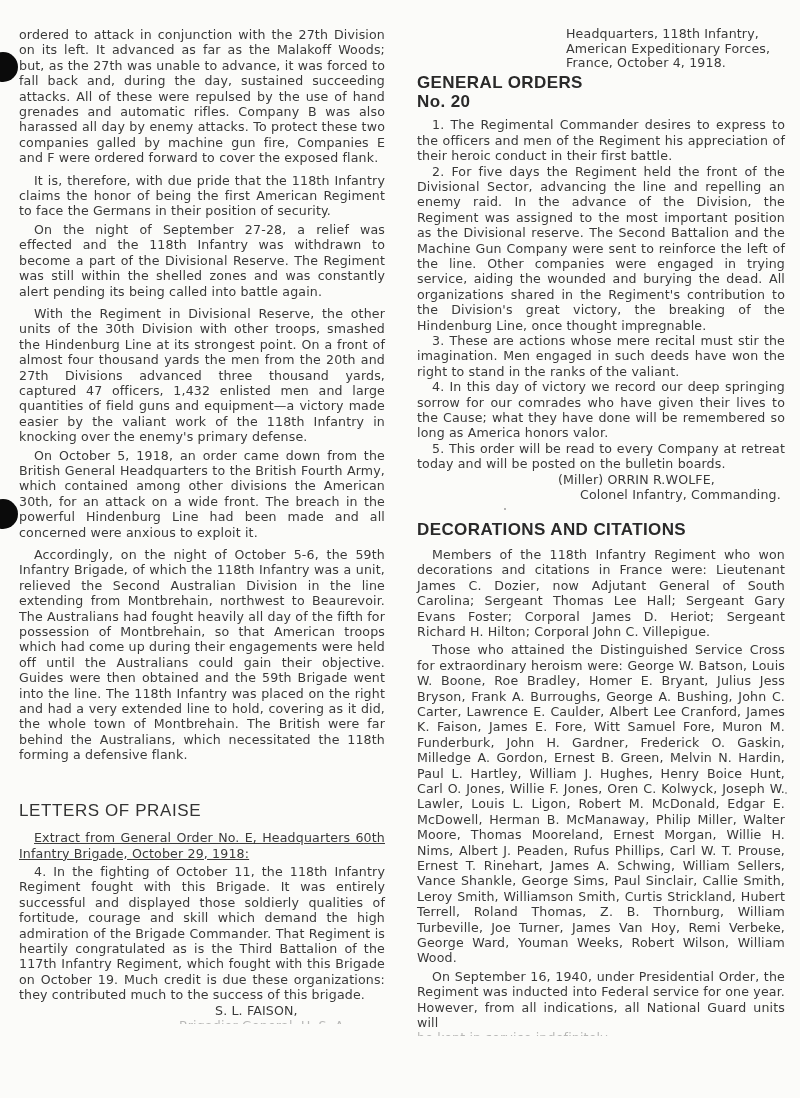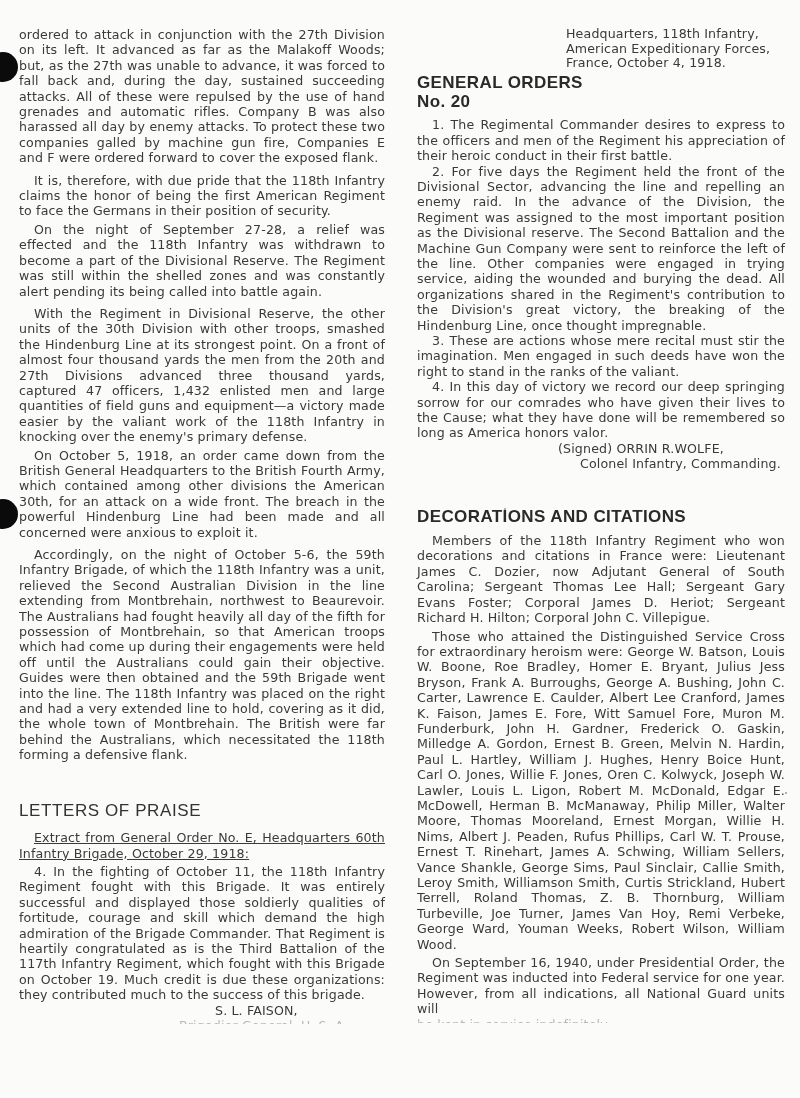--- a/index.html
+++ b/index.html
@@ -67,24 +67,25 @@
       <div>France, October 4, 1918.</div>
     </div>
 
     <h2 style="margin-top:4px;">GENERAL ORDERS</h2>
     <h2 style="margin-top:4px;">No. 20</h2>
 
     <p class="indent" style="margin-top:8px;">1. The Regimental Commander desires to express to the officers and men of the Regiment his appreciation of their heroic conduct in their first battle.</p>
     <p class="indent">2. For five days the Regiment held the front of the Divisional Sector, advancing the line and repelling an enemy raid.  In the advance of the Division, the Regiment was assigned to the most important position as the Divisional reserve.  The Second Battalion and the Machine Gun Company were sent to reinforce the left of the line.  Other companies were engaged in trying service, aiding the wounded and burying the dead.  All organizations shared in the Regiment's contribution to the Division's great victory, the breaking of the Hindenburg Line, once thought impregnable.</p>
     <p class="indent">3. These are actions whose mere recital must stir the imagination.  Men engaged in such deeds have won the right to stand in the ranks of the valiant.</p>
     <p class="indent">4. In this day of victory we record our deep springing sorrow for our comrades who have given their lives to the Cause; what they have done will be remembered so long as America honors valor.</p>
-    <p class="sig1">(Signed) ORRIN R.WOLFE,</p>
+    <p class="indent">5. This order will be read to every Company at retreat today and will be posted on the bulletin boards.</p>
+    <p class="sig1">(Miller) ORRIN R.WOLFE,</p>
     <p class="sig2">Colonel Infantry, Commanding.</p>
 
-    <h2 style="margin-top:37px;">DECORATIONS AND CITATIONS</h2>
+    <h2 style="margin-top:20px;">DECORATIONS AND CITATIONS</h2>
     <p class="indent" style="margin-top:9px;">Members of the 118th Infantry Regiment who won decorations and citations in France were: Lieutenant James C. Dozier, now Adjutant General of South Carolina; Sergeant Thomas Lee Hall; Sergeant Gary Evans Foster; Corporal James D. Heriot; Sergeant Richard H. Hilton; Corporal John C. Villepigue.</p>
     <p class="indent gap-sm">Those who attained the Distinguished Service Cross for extraordinary heroism were: George W. Batson, Louis W. Boone, Roe Bradley, Homer E. Bryant, Julius Jess Bryson, Frank A. Burroughs, George A. Bushing, John C. Carter, Lawrence E. Caulder, Albert Lee Cranford, James K. Faison, James E. Fore, Witt Samuel Fore, Muron M. Funderburk, John H. Gardner, Frederick O. Gaskin, Milledge A. Gordon, Ernest B. Green, Melvin N. Hardin, Paul L. Hartley, William J. Hughes, Henry Boice Hunt, Carl O. Jones, Willie F. Jones, Oren C. Kolwyck, Joseph W. Lawler, Louis L. Ligon, Robert M. McDonald, Edgar E. McDowell, Herman B. McManaway, Philip Miller, Walter Moore, Thomas Mooreland, Ernest Morgan, Willie H. Nims, Albert J. Peaden, Rufus Phillips, Carl W. T. Prouse, Ernest T. Rinehart, James A. Schwing, William Sellers, Vance Shankle, George Sims, Paul Sinclair, Callie Smith, Leroy Smith, Williamson Smith, Curtis Strickland, Hubert Terrell, Roland Thomas, Z. B. Thornburg, William Turbeville, Joe Turner, James Van Hoy, Remi Verbeke, George Ward, Youman Weeks, Robert Wilson, William Wood.</p>
     <p class="indent gap-sm">On September 16, 1940, under Presidential Order, the Regiment was inducted into Federal service for one year. However, from all indications, all National Guard units will</p>
     <p class="cut">be kept in service indefinitely.</p>
   </div>
 
   <div class="speck" style="left:504px;top:508px;"></div>
   <div class="speck" style="left:785px;top:792px;"></div>
 </div>
 

